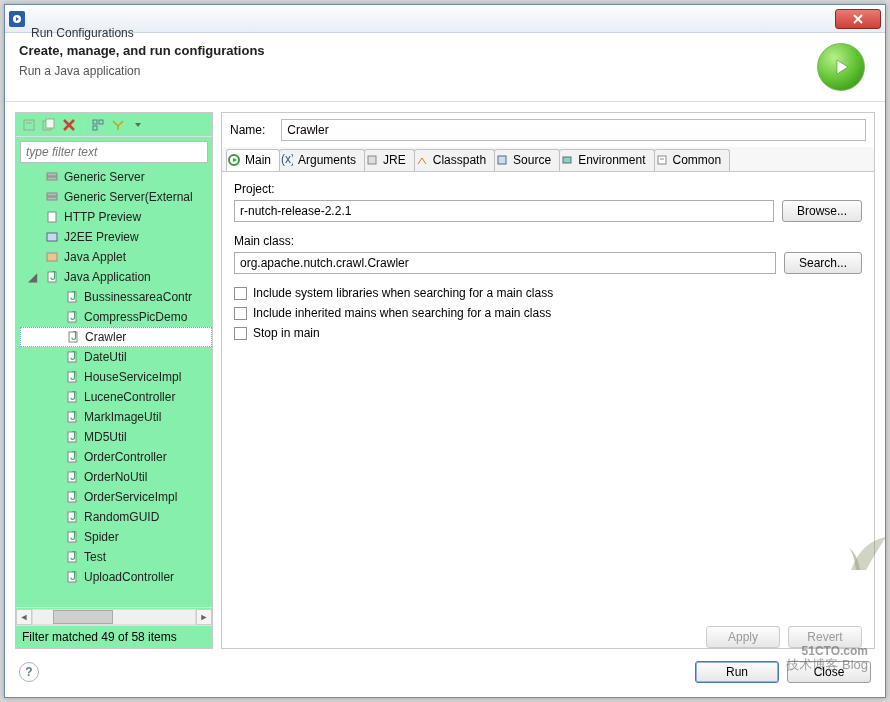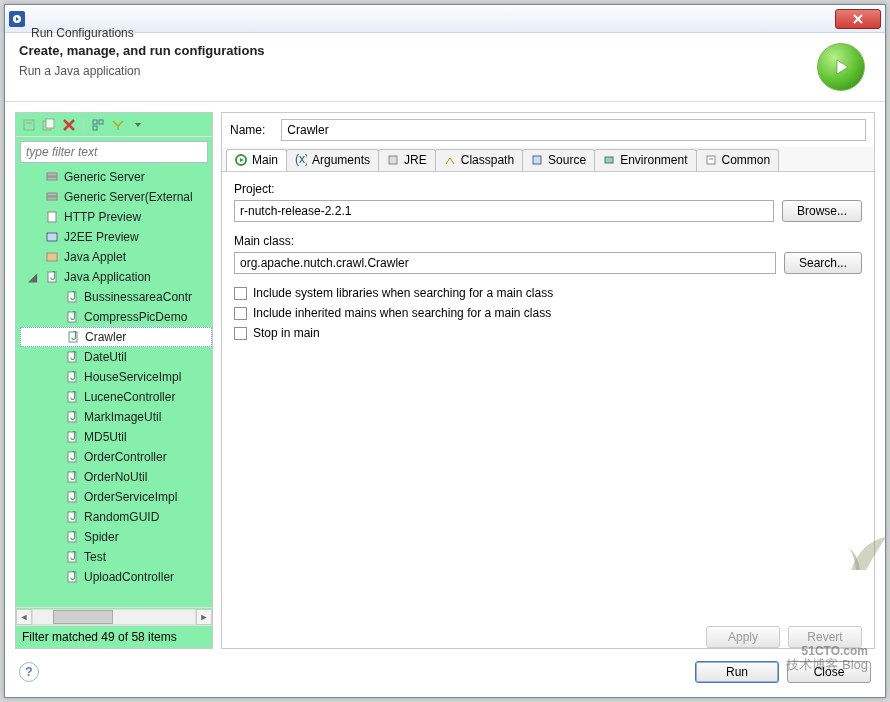--- a/index.html
+++ b/index.html
@@ -43,21 +43,21 @@
 .hscroll .thumb { position:absolute; left:20px; top:0; bottom:0; width:60px; background:#cfcfcf; border:1px solid #aaa; }
 .hscroll .arrow { width:16px; height:16px; border:1px solid #ccc; background:#f4f4f4; display:flex; align-items:center; justify-content:center; color:#666; font-size:9px;}
 
 .filter-status { padding: 4px 6px; border-top:1px solid #e0e0e0;}
 
 .right-panel { flex:1; border: 1px solid #c9c9c9; display:flex; flex-direction:column; background:#fff; min-width:0; }
 .name-row { display:flex; align-items:center; padding: 6px 8px; gap: 16px; }
 .name-row input { flex:1; padding: 3px 5px; border: 1px solid #b6bdc6; }
 
 .tabs { display:flex; background:#f7f7f7; padding: 2px 4px 0 4px; border-bottom:1px solid #c9c9c9; }
-.tab { padding: 3px 8px 4px 7px; border:1px solid #c0c0c0; border-bottom:none; margin-right: -1px; background:#f2f2f2; cursor:pointer; display:flex; align-items:center; gap:4px; border-radius: 3px 3px 0 0; }
+.tab { padding: 3px 8px 4px 0; border:1px solid #c0c0c0; border-bottom:none; margin-right: -1px; background:#f2f2f2; cursor:pointer; display:flex; align-items:center; gap:4px; border-radius: 3px 3px 0 0; }
 .tab.active { background:#fff; position:relative; z-index:1; }
 .tab .ticon { width:14px; height:14px; display:inline-flex; align-items:center; justify-content:center; }
 
 .tab-body { padding: 10px 12px; flex:1; }
 .form-lbl { margin-bottom: 4px; display:block; }
 .form-row { display:flex; gap:8px; margin-bottom: 12px; }
 .form-row input { flex:1; padding: 3px 5px; border:1px solid #abadb3; background:#fff; }
 .btn { padding: 3px 14px; border:1px solid #9c9c9c; background:linear-gradient(#fdfdfd,#e6e6e6); border-radius:3px; cursor:pointer; min-width:74px; text-align:center; }
 .btn.disabled { color:#9a9a9a; border-color:#ccc; }
 .btn.default { border-color:#4a77b4; box-shadow: 0 0 0 1px #8db2e3 inset; }

